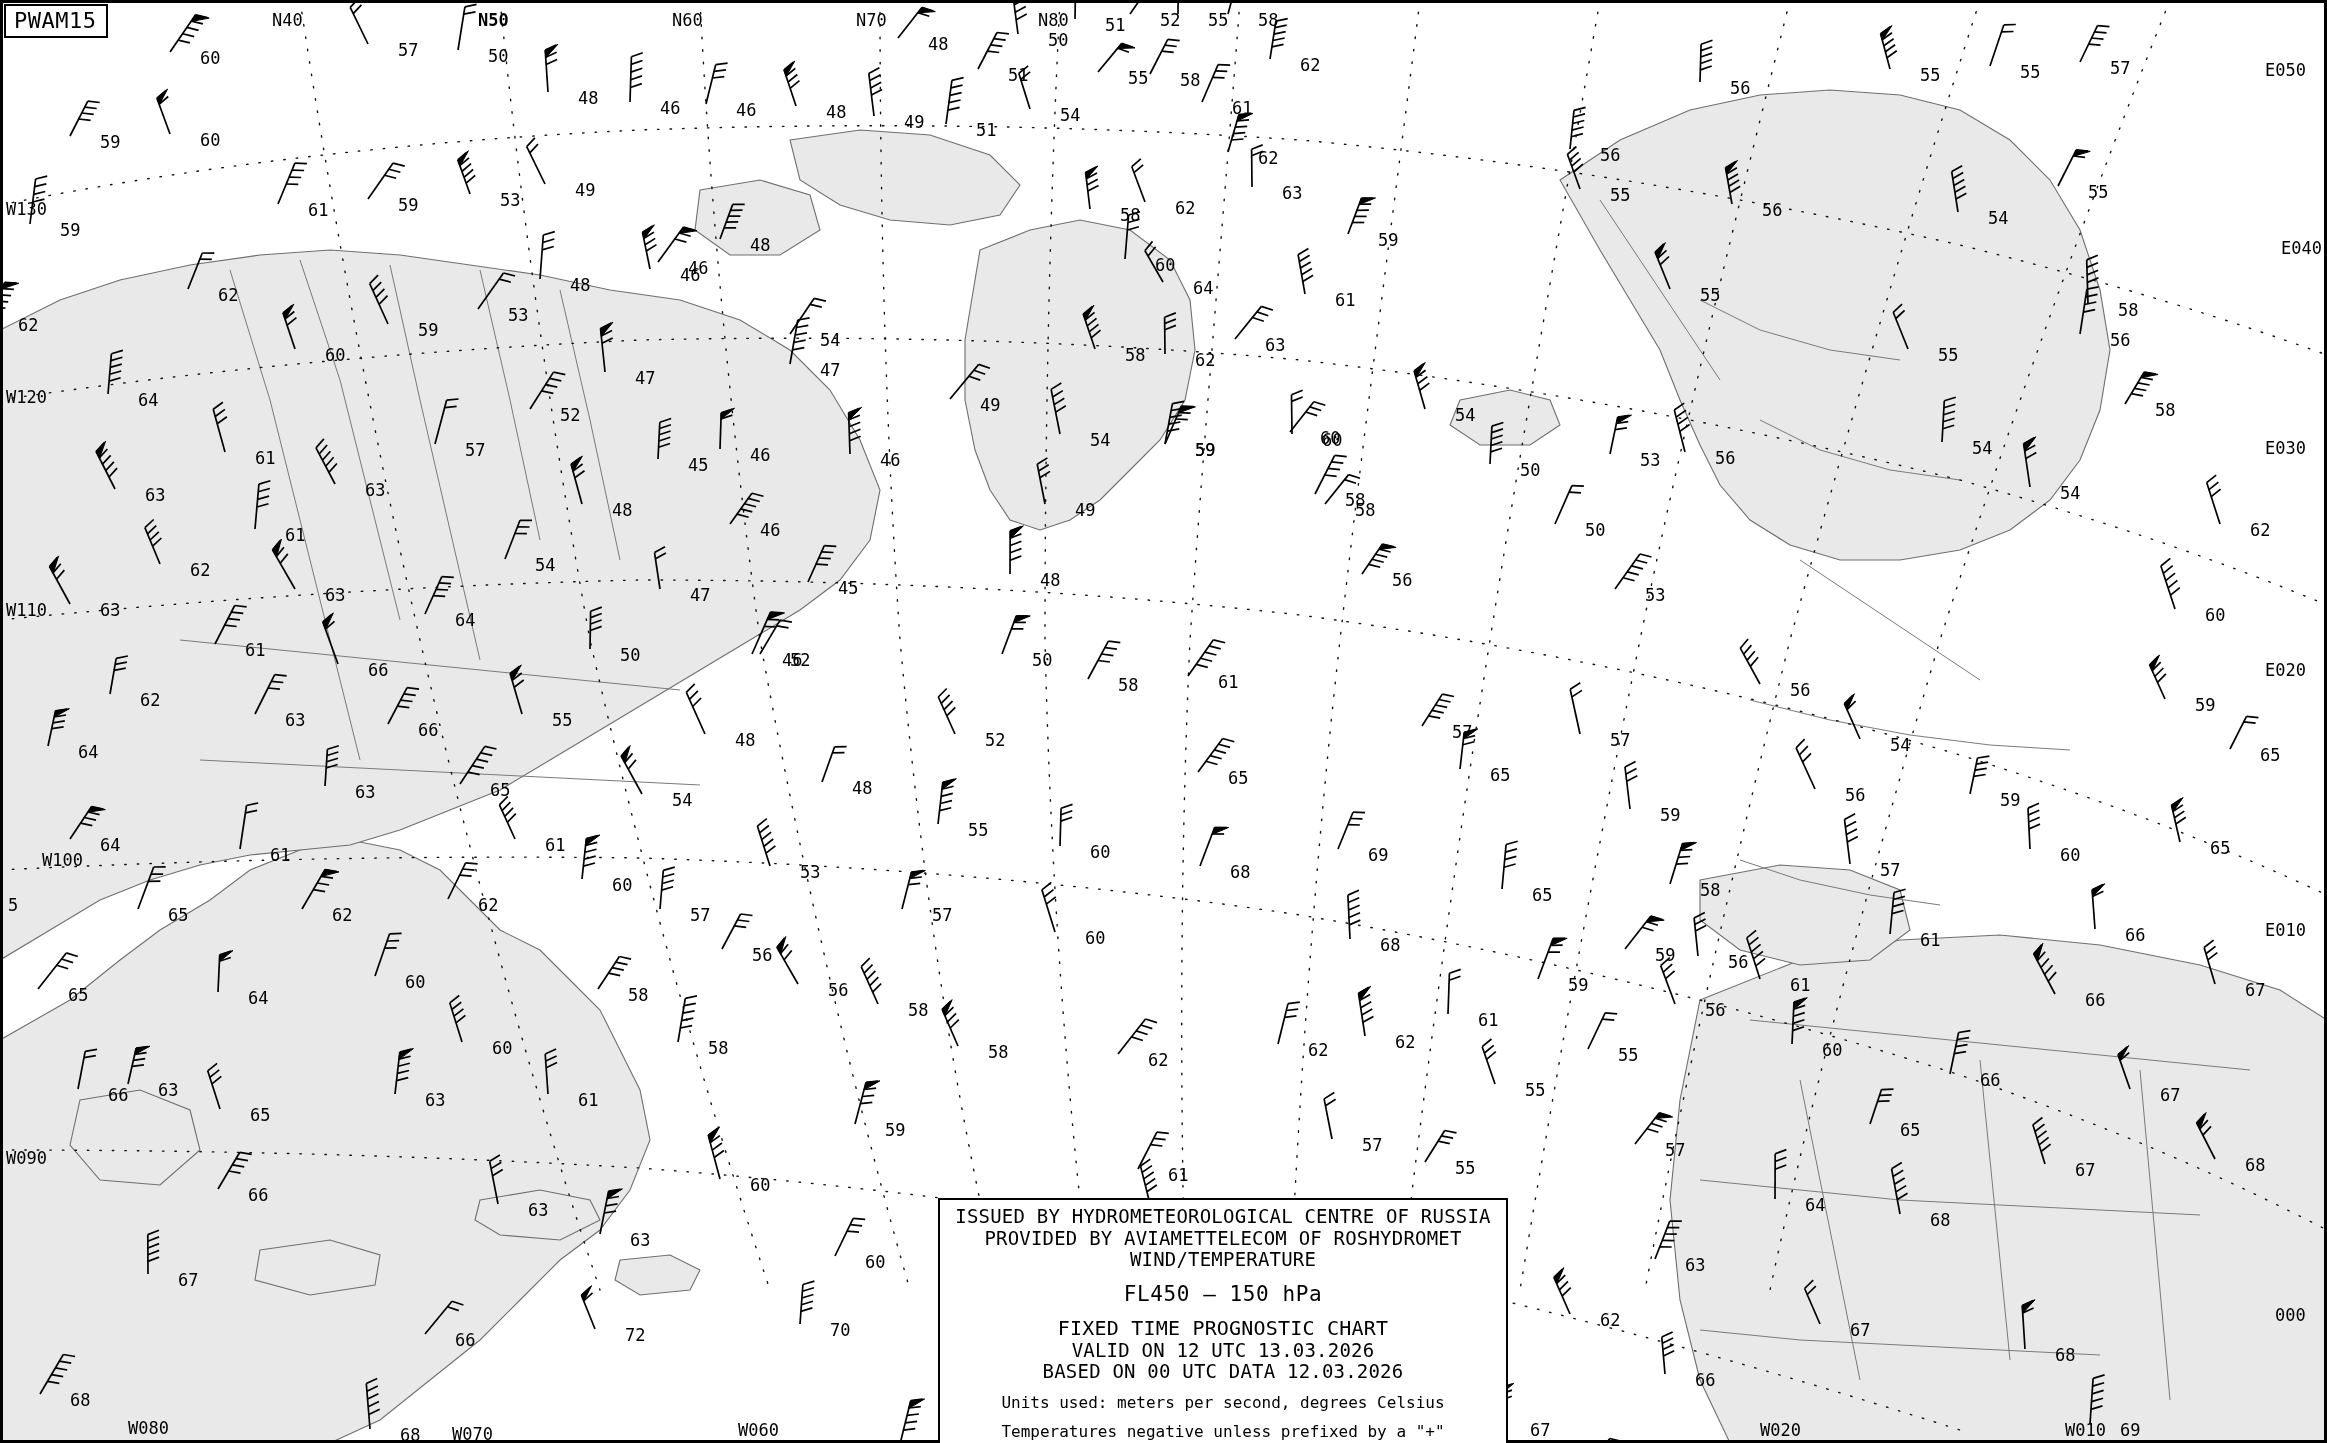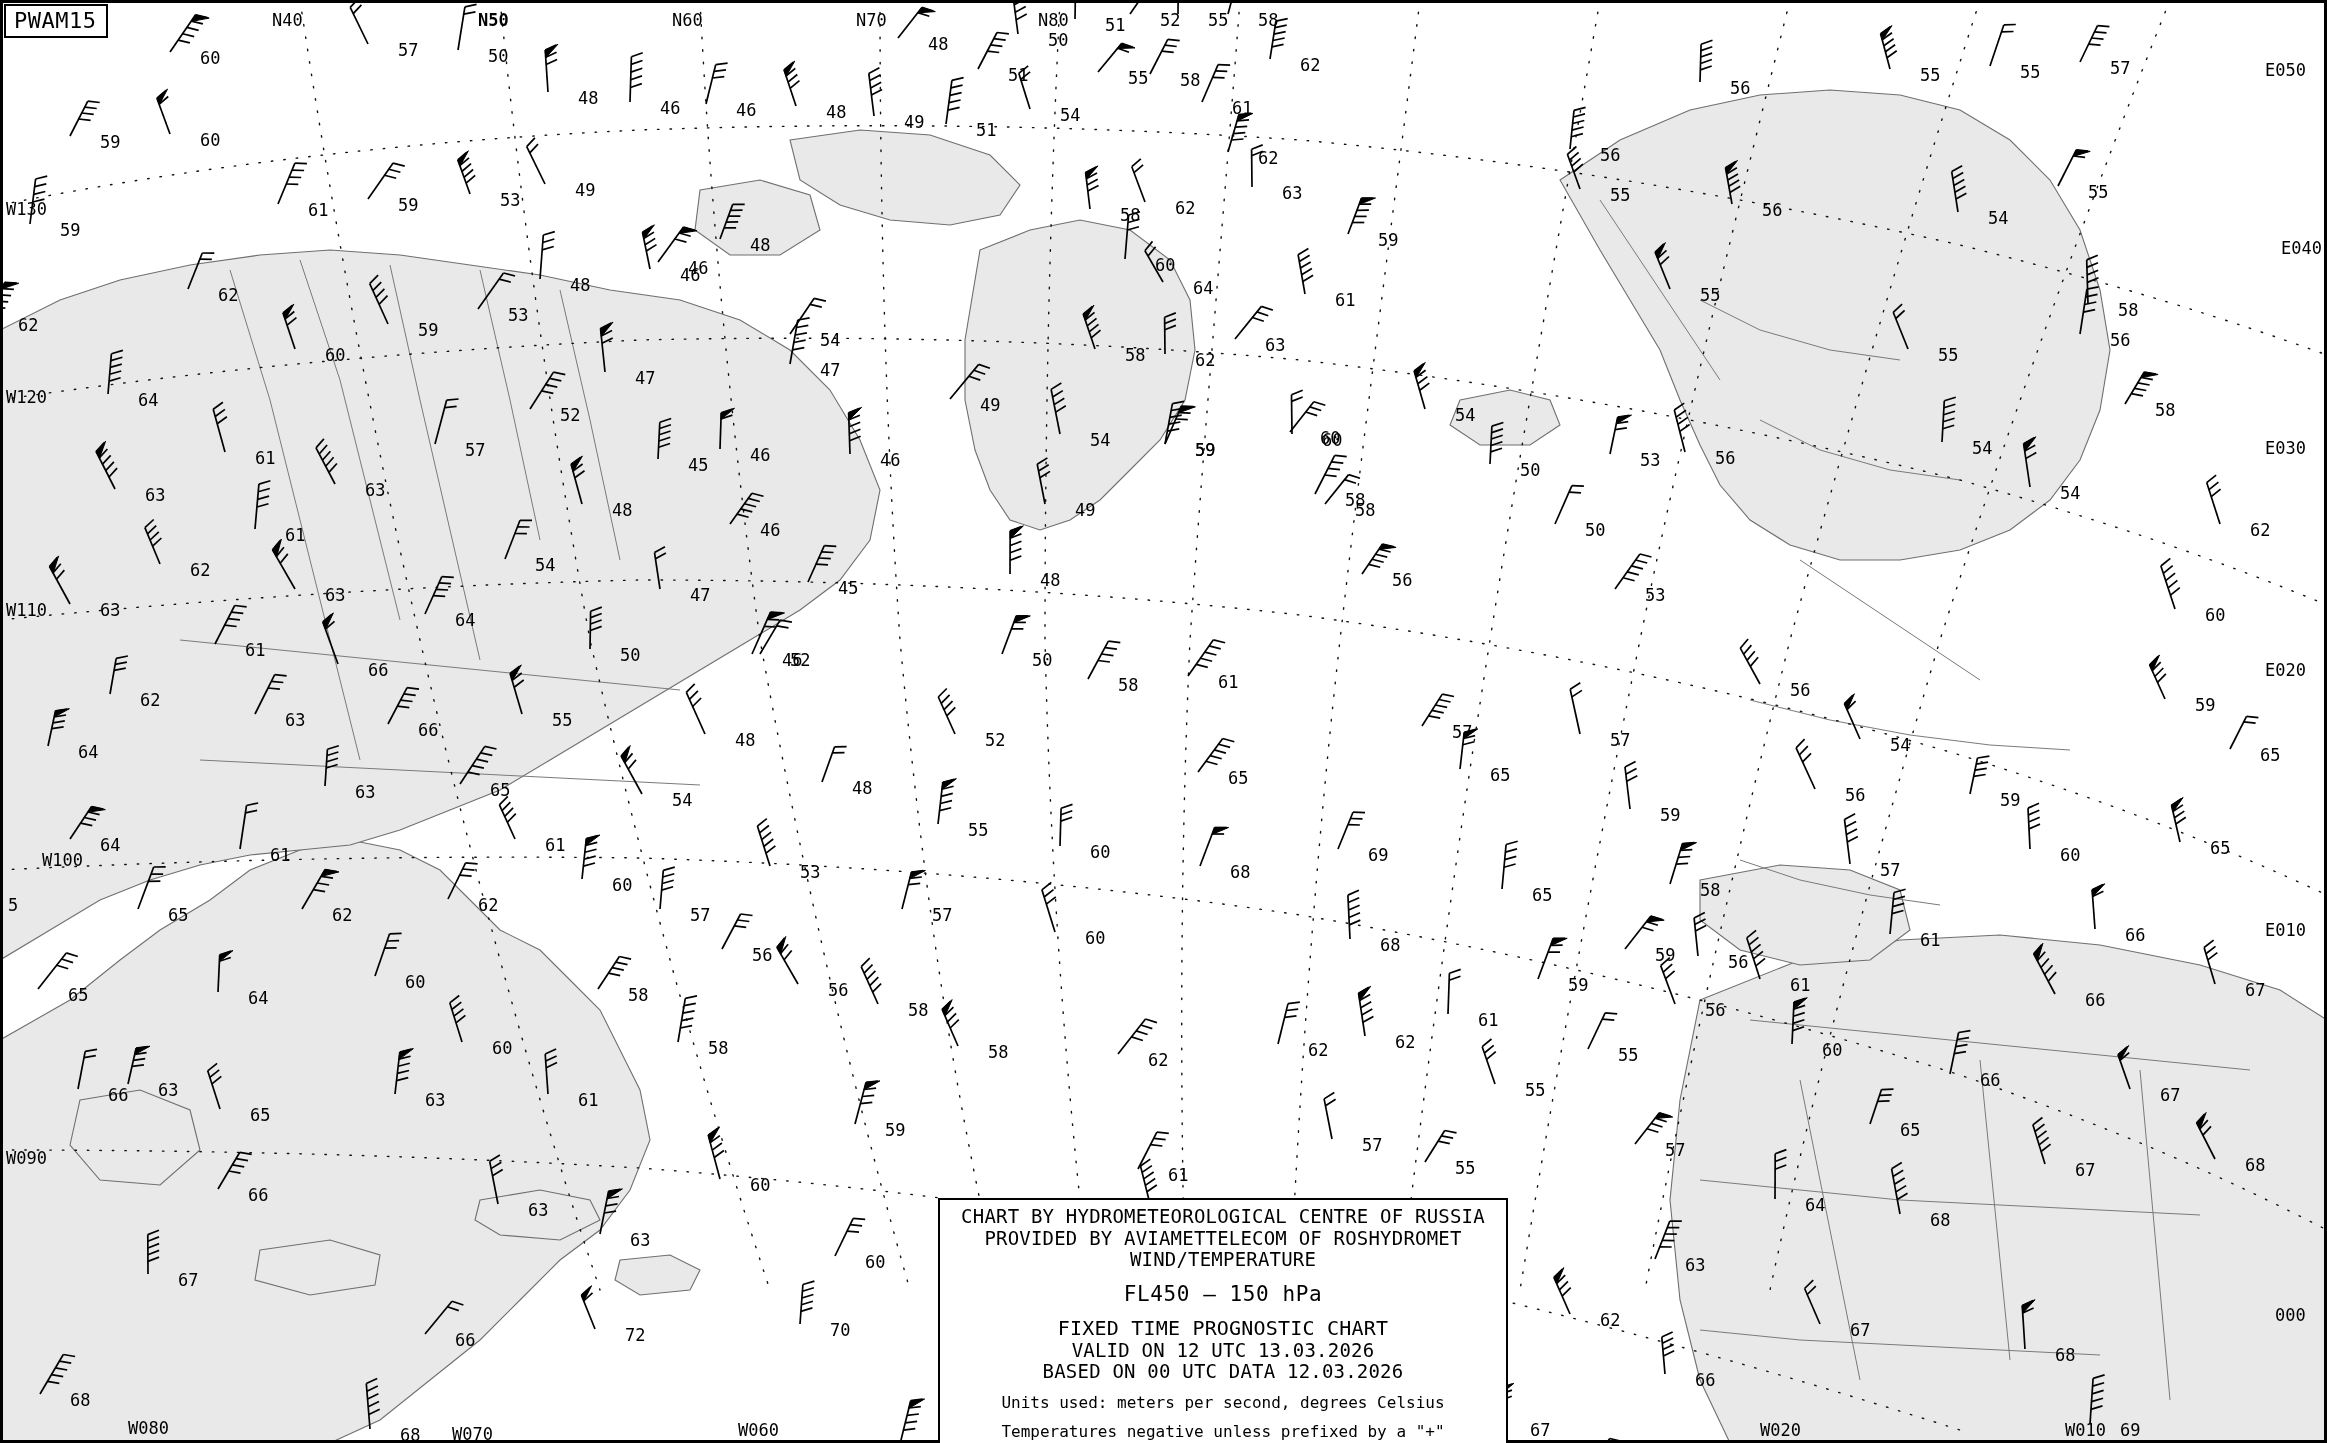--- a/index.html
+++ b/index.html
@@ -1284,21 +1284,21 @@
       </g>
   </svg>
 
   <div class="frame"></div>
 
   <div class="id-box">
     <span>PWAM15</span>
   </div>
 
   <div class="legend-box">
-    <div class="legend-line">CHART BY HYDROMETEOROLOGICAL CENTRE OF RUSSIA</div>
+    <div class="legend-line">ISSUED BY HYDROMETEOROLOGICAL CENTRE OF RUSSIA</div>
     <div class="legend-line">PROVIDED BY AVIAMETTELECOM OF ROSHYDROMET</div>
     <div class="legend-line">WIND/TEMPERATURE</div>
     <div class="legend-line fl">FL450 – 150 hPa</div>
     <div class="legend-line bold">FIXED TIME PROGNOSTIC CHART</div>
     <div class="legend-line">VALID ON 12 UTC 13.03.2026</div>
     <div class="legend-line">BASED ON 00 UTC DATA 12.03.2026</div>
     <div class="legend-foot">Units used: meters per second, degrees Celsius</div>
     <div class="legend-foot">Temperatures negative unless prefixed by a "+"</div>
   </div>
 

